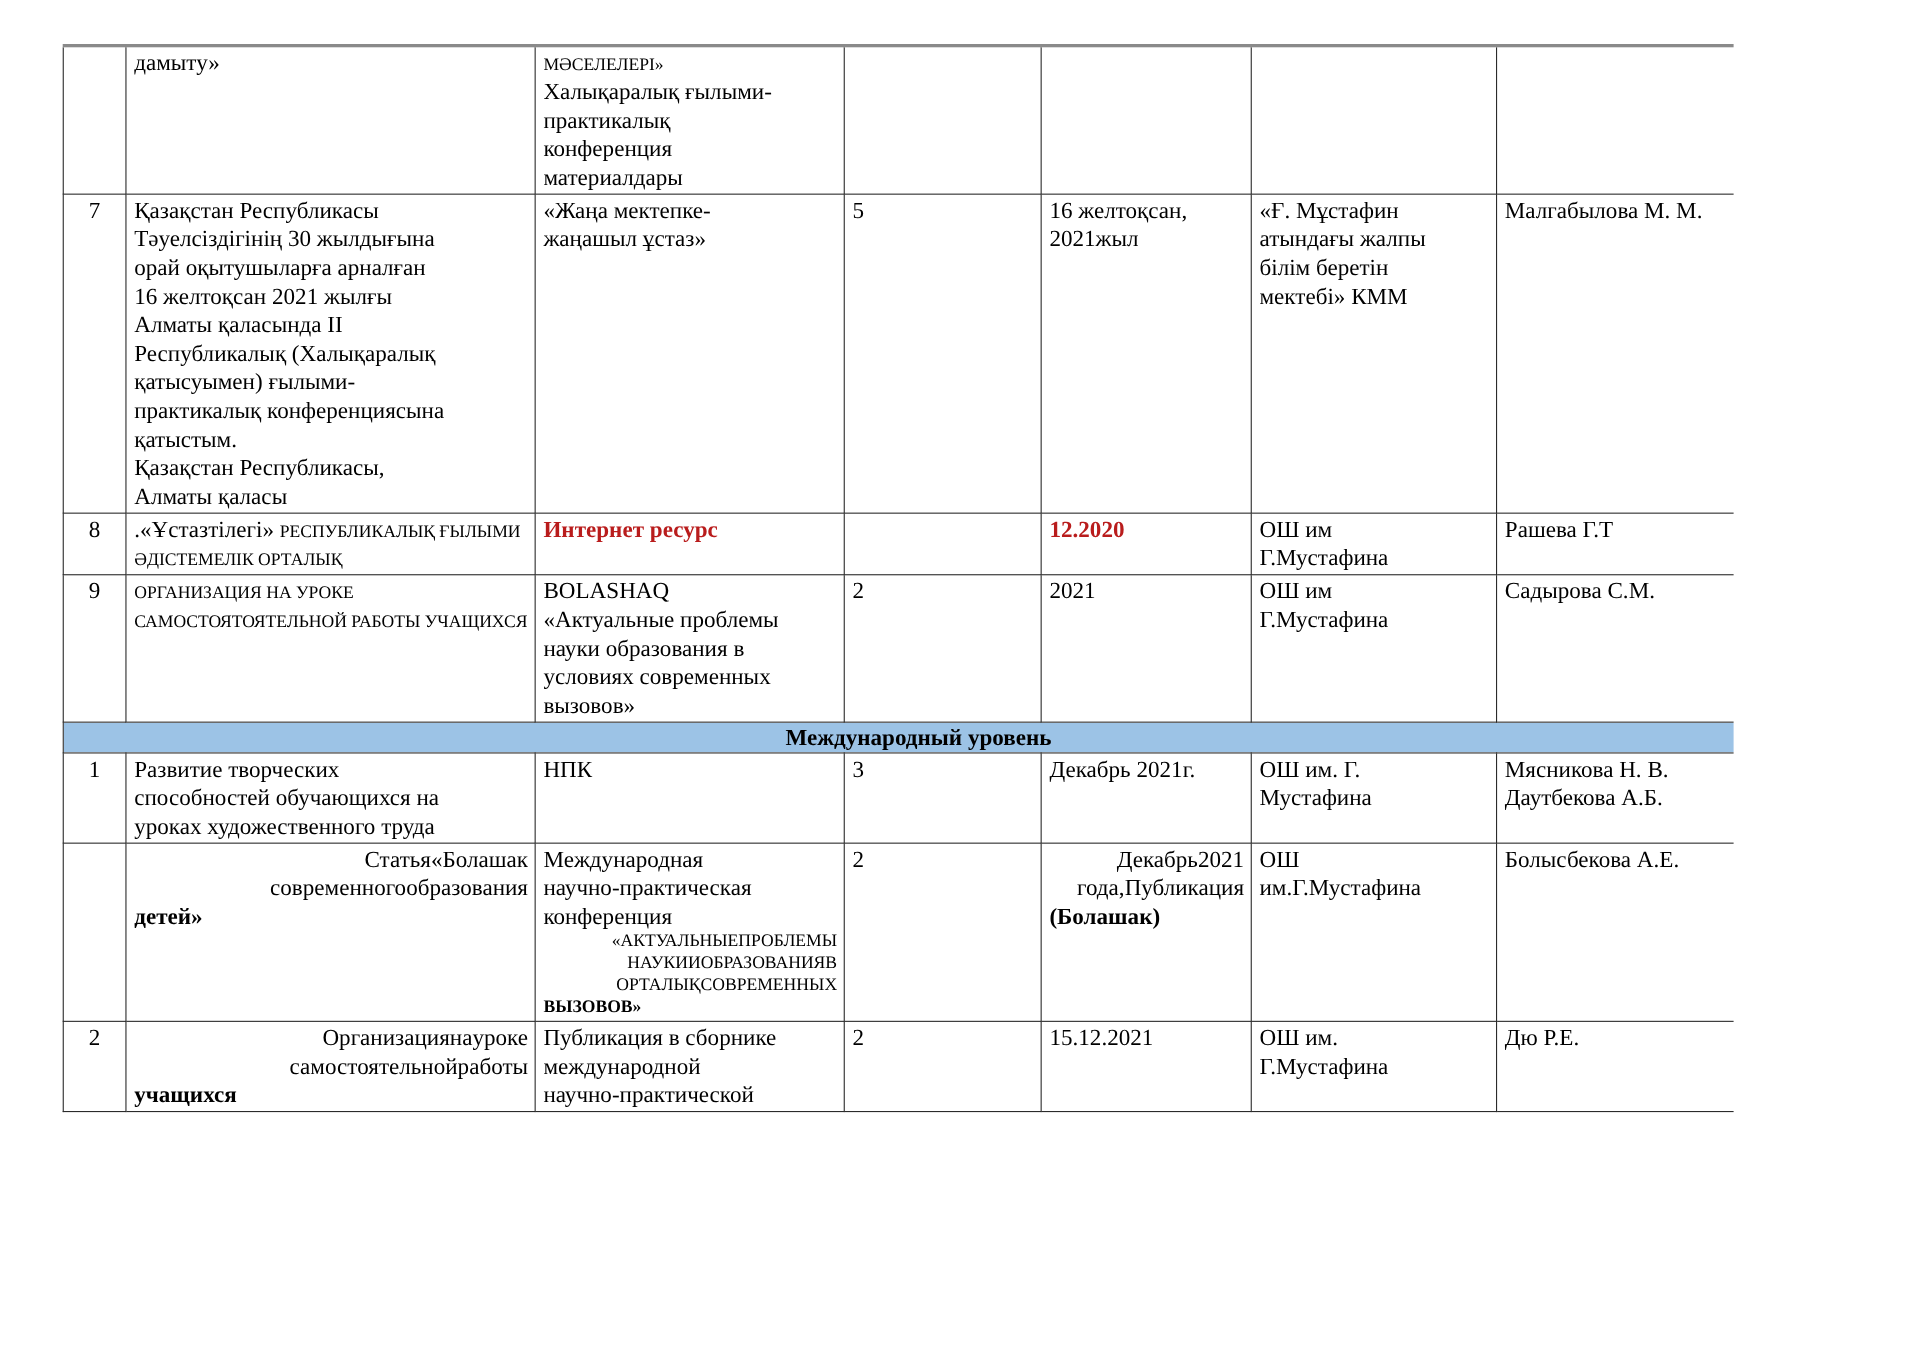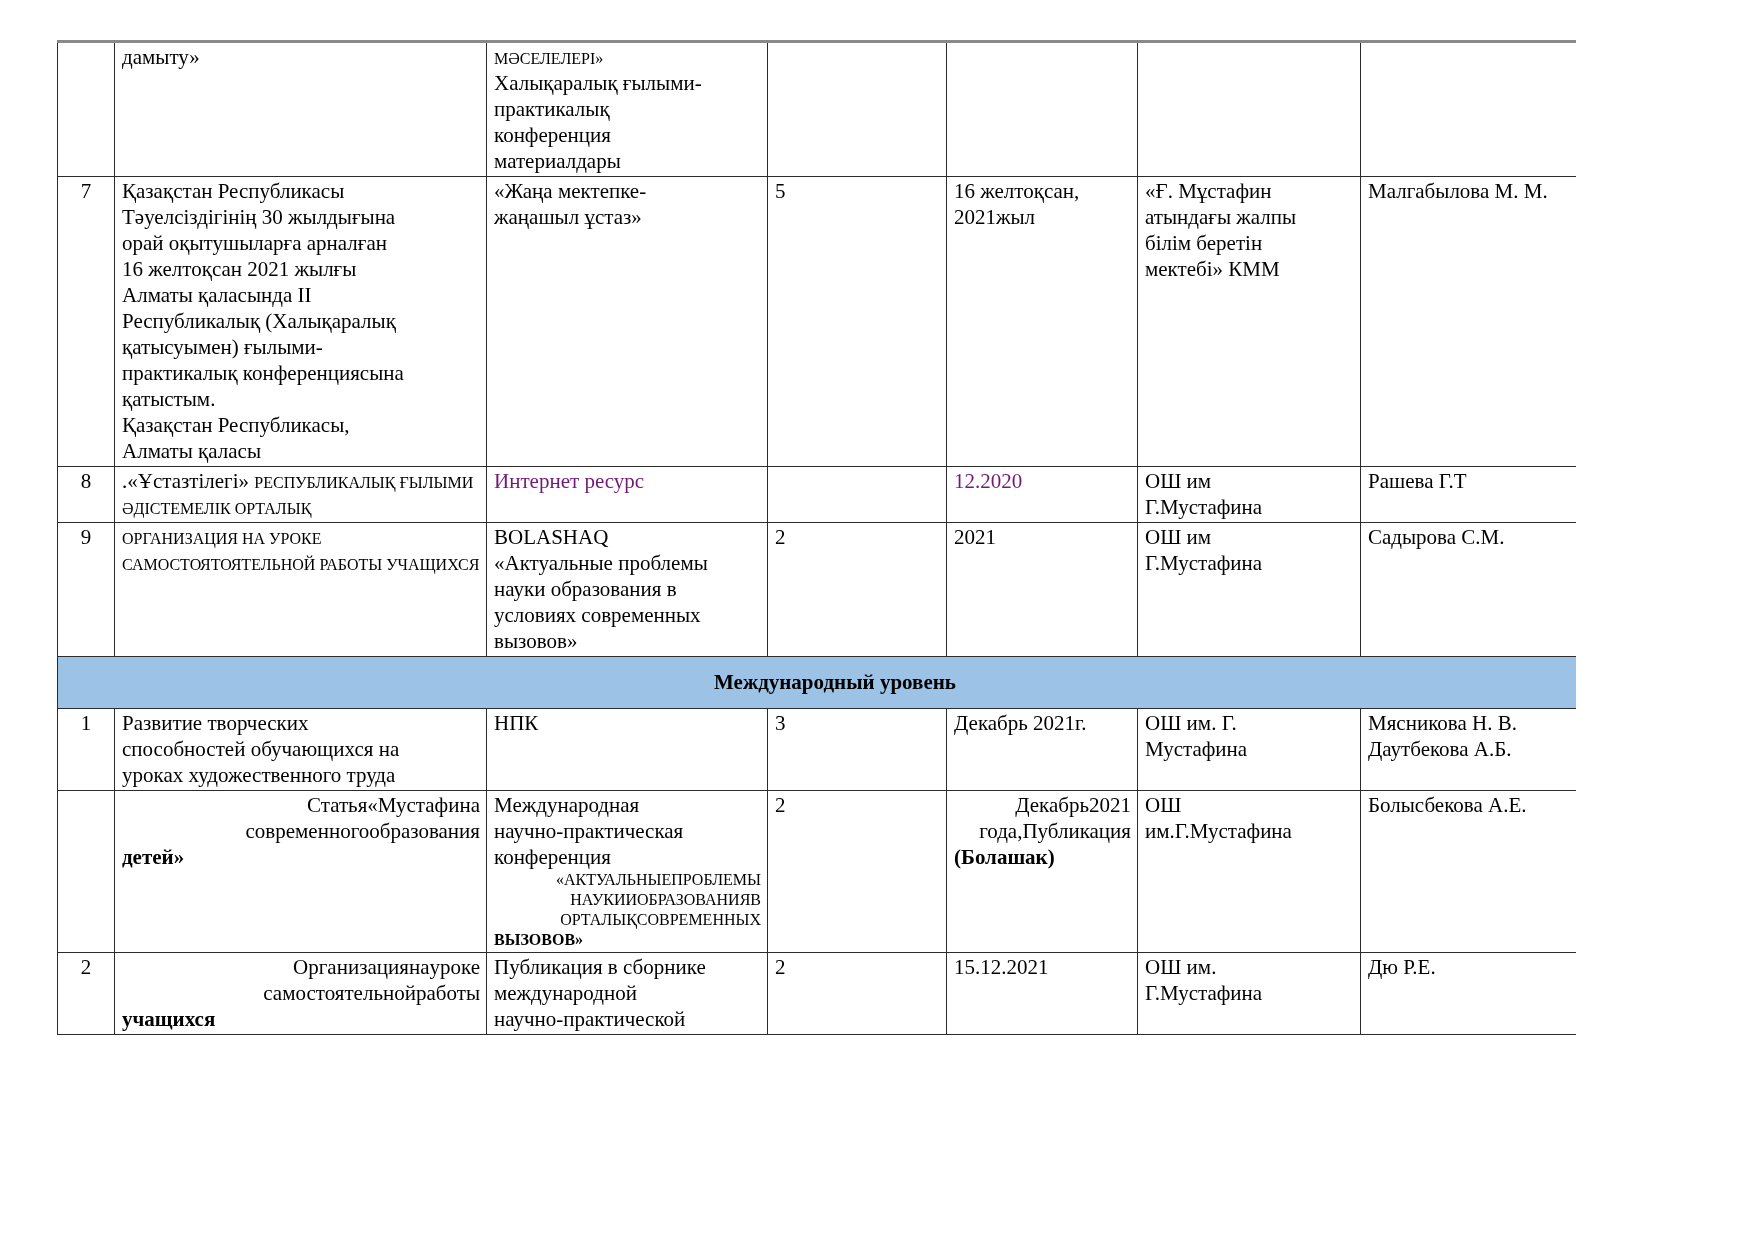--- a/index.html
+++ b/index.html
@@ -26,26 +26,26 @@
     border: 1px solid #2b2b2b;
     vertical-align: top;
     padding: 1px 6px 2px 7px;
     font-size: 21px;
     line-height: 26px;
     overflow: hidden;
   }
   td.num { text-align: center; padding-left: 2px; padding-right: 2px; }
   .caps { font-size: 16px; line-height: 20px; }
   .pre { white-space: pre-line; }
-  .red { color: #701a75; }
+  .red { color: #b91c1c; font-weight: bold; }
   tr.band-row td {
     background: #9cc3e6;
     text-align: center;
     font-weight: bold;
-    padding: 12px;
+    padding: 0;
     line-height: 27px;
   }
   .jline { display: flex; justify-content: flex-end; }
   .jlast { display: block; font-weight: bold; }
 </style>
 </head>
 <body>
 
 <div class="sheet">
   <table class="doc-table">
@@ -141,21 +141,21 @@
       <td><span class="pre">Мясникова Н. В.
 Даутбекова  А.Б.</span></td>
     </tr>
 
     <tr style="height:156px">
       <td class="num"></td>
       <td>
             <div>
               <div class="jline">
                 <span>Статья</span>
-                <span>«Мустафина</span>
+                <span>«Болашак</span>
               </div>
               <div class="jline">
                 <span>современного</span>
                 <span>образования</span>
               </div>
               <div class="jlast">детей»</div>
             </div>
           </td>
       <td>
             <div class="pre">Международная

